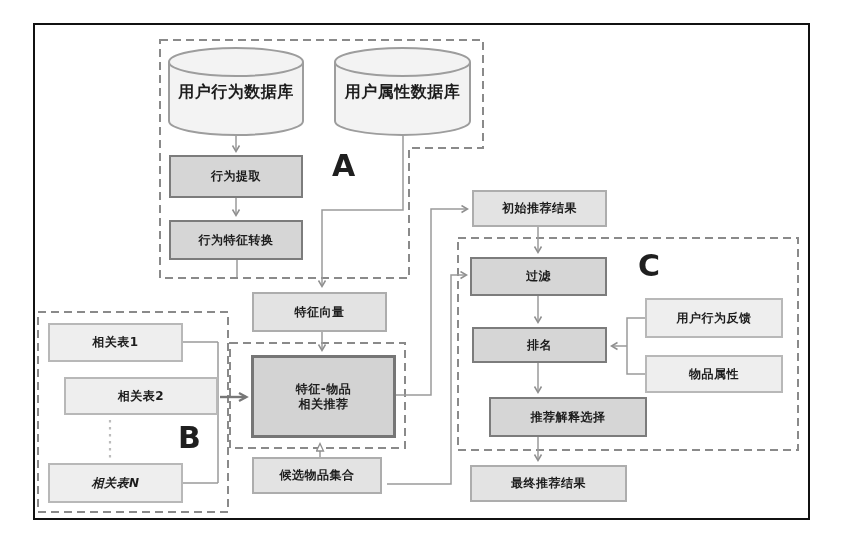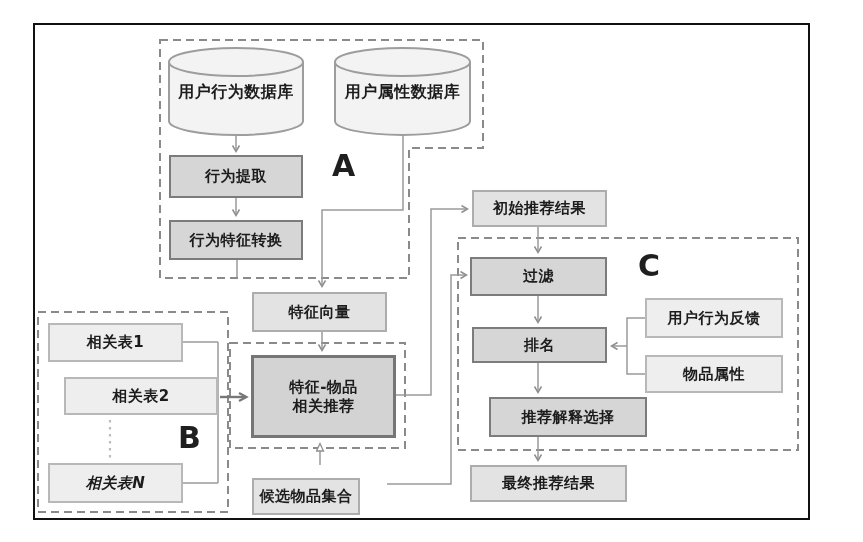--- a/index.html
+++ b/index.html
@@ -29,21 +29,21 @@
     width: 863px; height: 542px;
   }
   .node {
     position: absolute;
     box-sizing: border-box;
     display: flex;
     align-items: center;
     justify-content: center;
     text-align: center;
     white-space: pre-line;
-    font-size: 15px;
+    font-size: 12px;
     font-weight: 600;
     color: #1c1c1c;
     line-height: 1.25;
     letter-spacing: 0.5px;
   }
   .proc {                      
     background: #d6d6d6;
     border: 2.5px solid #7c7c7c;
   }
   .proc-main {                 
@@ -140,21 +140,21 @@
   <div class="cyl-label" style="left:338px; top:78px; width:129px; height:28px;">用户属性数据库</div>
   <div class="cyl-label" style="left:172px; top:78px; width:128px; height:28px;">用户行为数据库</div>
 
   <div class="node proc" style="left:169px; top:155px; width:134px; height:43px;">行为提取</div>
   <div class="node proc" style="left:169px; top:220px; width:134px; height:40px;">行为特征转换</div>
   <div class="group-label" style="left:332px; top:148px;">A</div>
 
   <div class="node result" style="left:252px; top:292px; width:135px; height:40px;">特征向量</div>
   <div class="node proc-main" style="left:251px; top:355px; width:145px; height:83px;">特征-物品
 相关推荐</div>
-  <div class="node result" style="left:252px; top:478px; width:108px; height:37px;">候选物品集合</div>
+  <div class="node result" style="left:252px; top:457px; width:130px; height:37px;">候选物品集合</div>
 
   <div class="node input" style="left:48px; top:323px; width:135px; height:39px;">相关表1</div>
   <div class="node input" style="left:64px; top:377px; width:154px; height:38px;">相关表2</div>
   <div class="node input" style="left:48px; top:463px; width:135px; height:40px;font-style:italic;">相关表N</div>
   <div class="group-label" style="left:178px; top:420px;">B</div>
 
   <div class="node result" style="left:472px; top:190px; width:135px; height:37px;">初始推荐结果</div>
   <div class="node proc" style="left:470px; top:257px; width:137px; height:39px;">过滤</div>
   <div class="node proc" style="left:472px; top:327px; width:135px; height:36px;">排名</div>
   <div class="node proc" style="left:489px; top:397px; width:158px; height:40px;">推荐解释选择</div>

